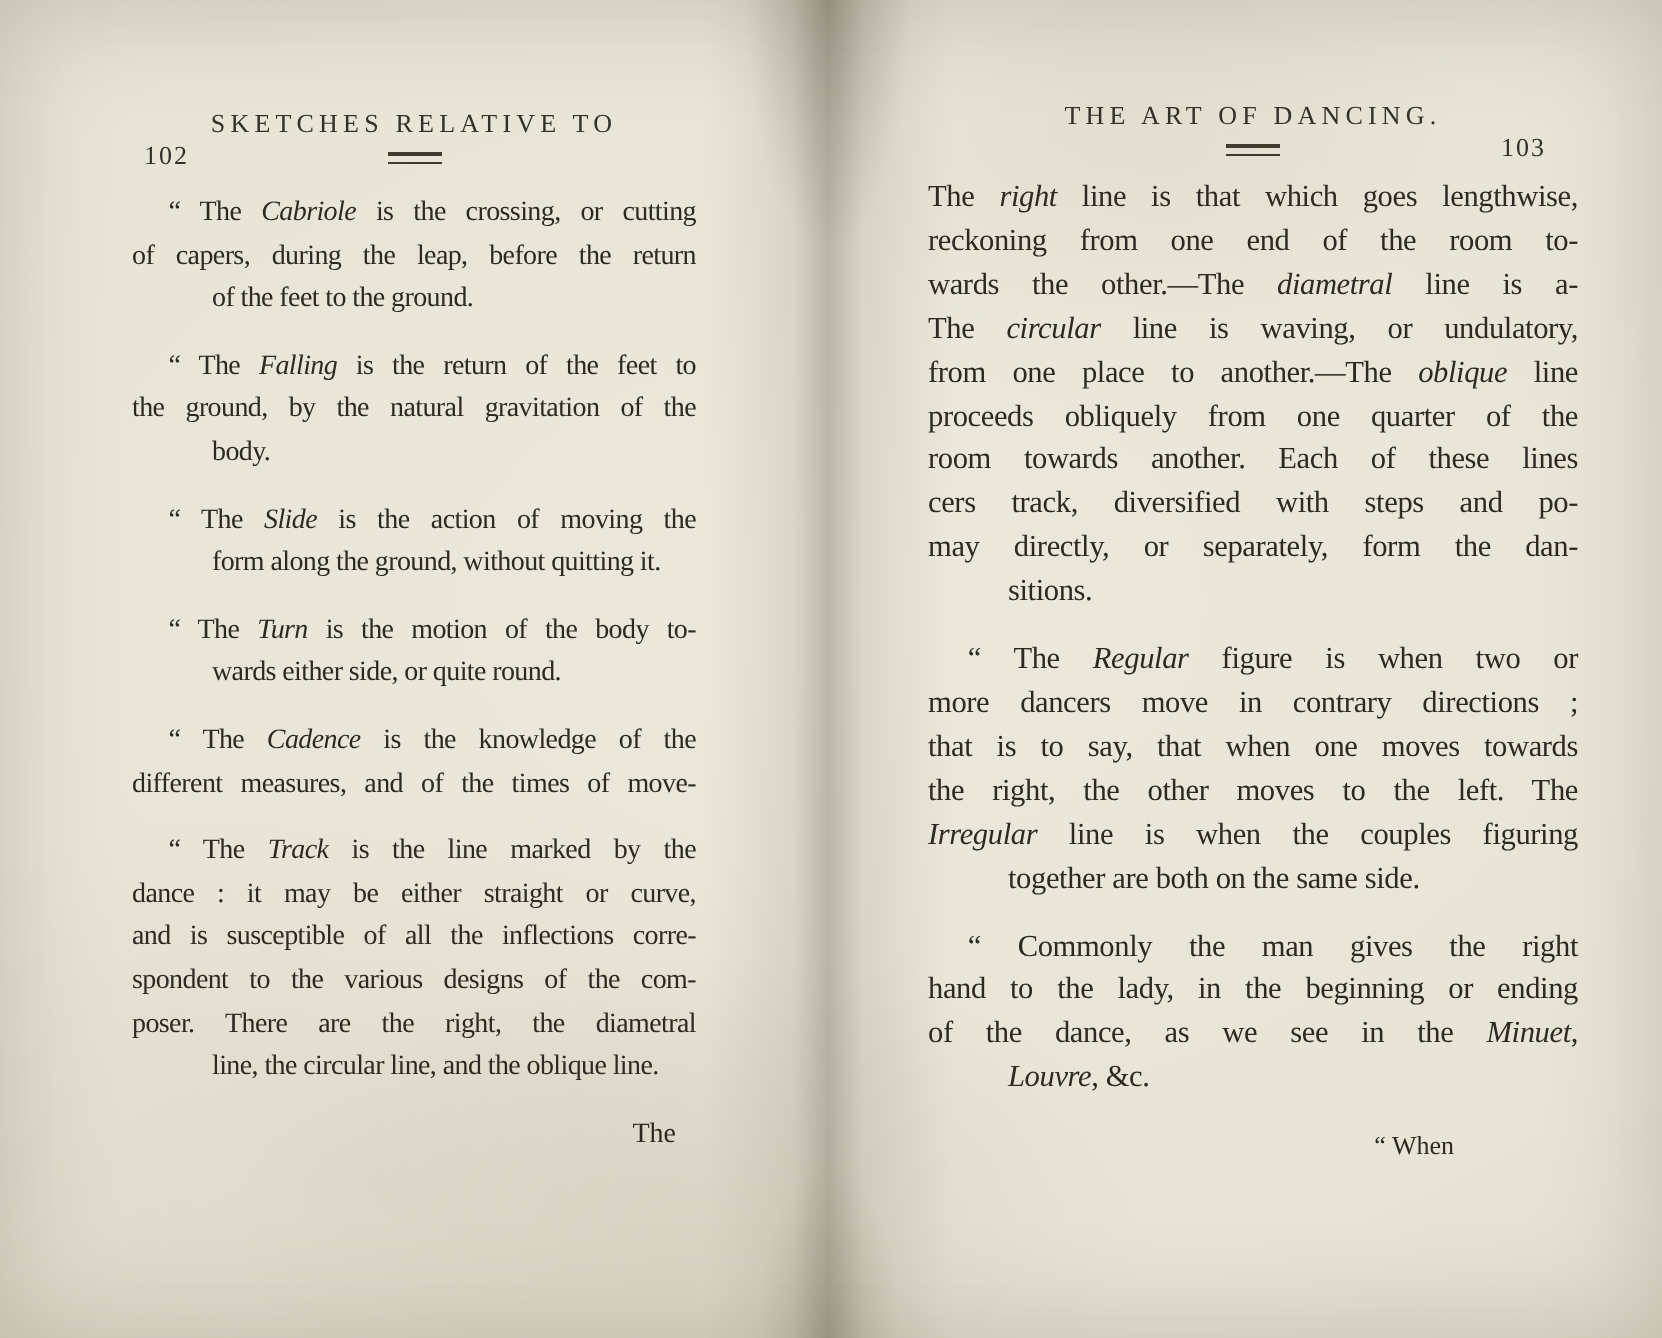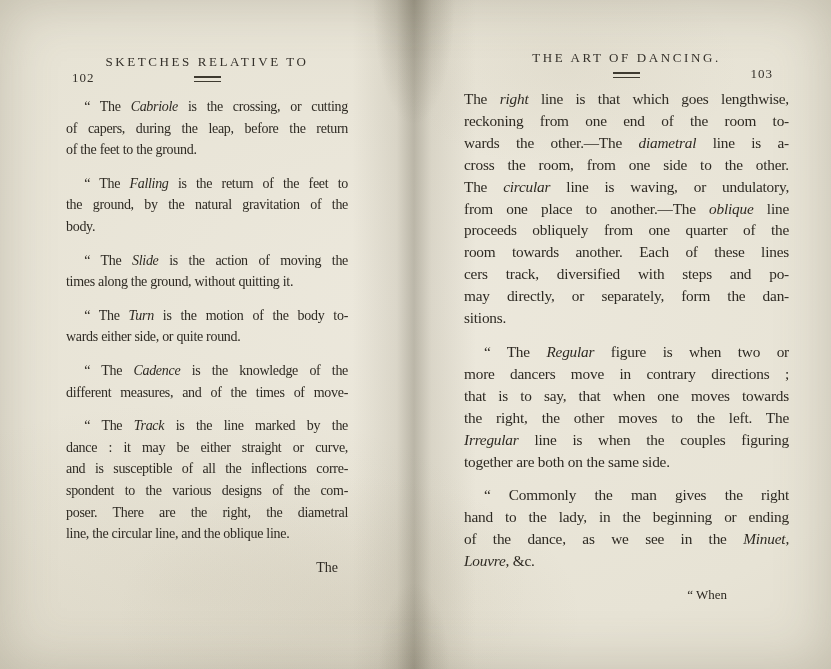--- a/index.html
+++ b/index.html
@@ -38,21 +38,21 @@
   .head-rule {
     width:27px; height:3px; margin:4px auto 0;
     border-top:2px solid #3e3a30; border-bottom:1px solid #3e3a30;
   }
   .page-body { margin-top:14px; }
   .page-right .page-body { margin-top:10px; }
   .page-left  .page-body { font-size:14px;   line-height:21.6px; letter-spacing:-0.3px; }
   .page-right .page-body { font-size:15.3px; line-height:21.9px; letter-spacing:-0.2px; }
   p.para { margin:0 0 12px 0; }
   .line { display:block; text-align:justify; text-align-last:justify; white-space:nowrap; }
-  .line.last { text-align-last:left; }
+  .line.last { text-align-last:left;margin-left:40px; }
   p.para .line:first-child { text-indent:1.3em; }
   p.para.no-indent .line:first-child { text-indent:0; }
   .catchword { text-align:right; }
   .page-left  .catchword { padding-right:10px; font-size:14px;   line-height:21.6px; }
   .page-right .catchword { padding-right:62px; font-size:13px; line-height:21.9px; }
   i { font-style:italic; }
 </style>
 </head>
 <body>
 
@@ -71,21 +71,21 @@
           <span class="line"><span>of capers, during the leap, before the return</span></span>
           <span class="line last"><span>of the feet to the ground.</span></span>
         </p>
         <p class="para">
           <span class="line"><span>“ The </span><i>Falling</i><span> is the return of the feet to</span></span>
           <span class="line"><span>the ground, by the natural gravitation of the</span></span>
           <span class="line last"><span>body.</span></span>
         </p>
         <p class="para">
           <span class="line"><span>“ The </span><i>Slide</i><span> is the action of moving the</span></span>
-          <span class="line last"><span>times along the ground, without quitting it.</span></span>
+          <span class="line last"><span>form along the ground, without quitting it.</span></span>
         </p>
         <p class="para">
           <span class="line"><span>“ The </span><i>Turn</i><span> is the motion of the body to-</span></span>
           <span class="line last"><span>wards either side, or quite round.</span></span>
         </p>
         <p class="para">
           <span class="line"><span>“ The </span><i>Cadence</i><span> is the knowledge of the</span></span>
           <span class="line"><span>different measures, and of the times of move-</span></span>
         </p>
         <p class="para">
@@ -104,21 +104,20 @@
     <div class="page-head">
       <span class="running">THE ART OF DANCING.</span>
       <span class="page-num">103</span>
     </div>
     <div class="head-rule"></div>
     <div class="page-body">
         <p class="para no-indent">
           <span class="line"><span>The </span><i>right</i><span> line is that which goes lengthwise,</span></span>
           <span class="line"><span>reckoning from one end of the room to-</span></span>
           <span class="line"><span>wards the other.—The </span><i>diametral</i><span> line is a-</span></span>
-          <span class="line"><span>cross the room, from one side to the other.</span></span>
           <span class="line"><span>The </span><i>circular</i><span> line is waving, or undulatory,</span></span>
           <span class="line"><span>from one place to another.—The </span><i>oblique</i><span> line</span></span>
           <span class="line"><span>proceeds obliquely from one quarter of the</span></span>
           <span class="line"><span>room towards another. Each of these lines</span></span>
           <span class="line"><span>cers track, diversified with steps and po-</span></span>
           <span class="line"><span>may directly, or separately, form the dan-</span></span>
           <span class="line last"><span>sitions.</span></span>
         </p>
         <p class="para">
           <span class="line"><span>“ The </span><i>Regular</i><span> figure is when two or</span></span>

